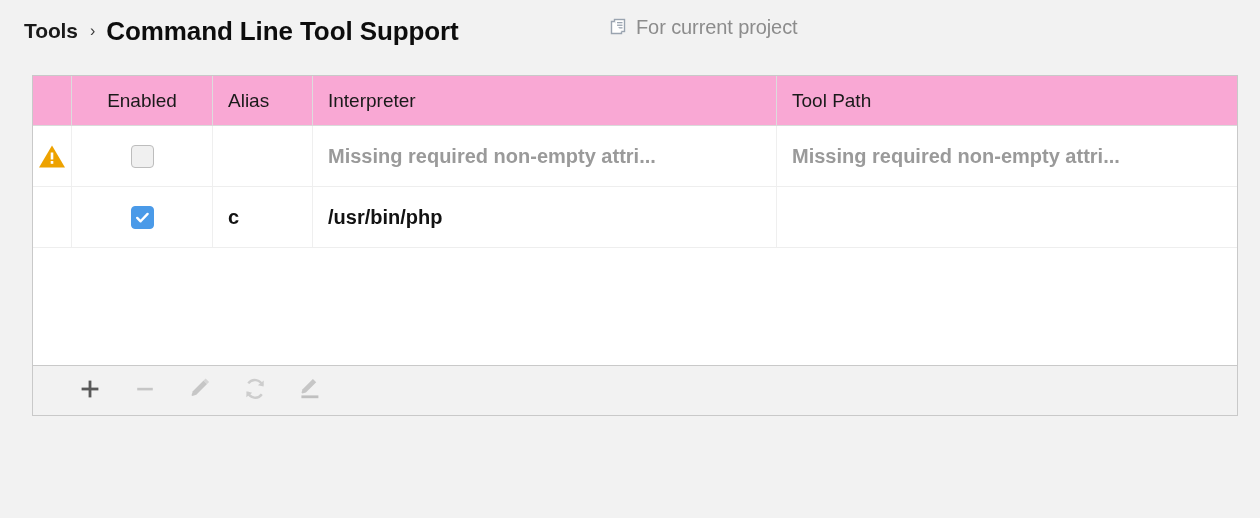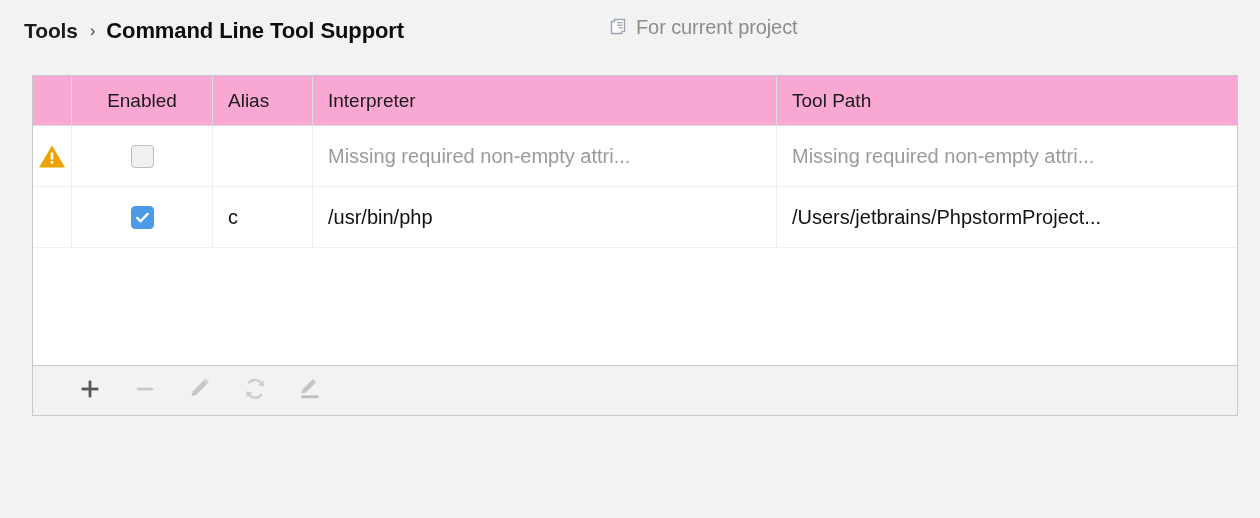--- a/index.html
+++ b/index.html
@@ -31,21 +31,21 @@
     letter-spacing: -0.1px;
   }
   .crumb-sep {
     font-size: 16px;
     color: #3c3c3c;
     margin: 0 11px 0 12px;
     line-height: 1;
     font-weight: 400;
   }
   .crumb-current {
-    font-size: 22px;
+    font-size: 26px;
     font-weight: bold;
     color: #0d0d0d;
     letter-spacing: -0.1px;
   }
   .scope {
     position: absolute;
     left: 608px; top: 16px;
     height: 30px;
     display: flex; align-items: flex-start;
   }
@@ -64,21 +64,21 @@
     border: 1px solid #c9c9c9;
     background: #ffffff;
     overflow: hidden;
   }
   .thead {
     display: flex;
     height: 50px;
     background: #f9a8d4;
     border-bottom: 1px solid #dadada;
   }
-  .tbody { background: #ffffff; }
+  .tbody { background: #ffffff; font-weight: bold; }
   .trow {
     display: flex;
     height: 61px;
     border-bottom: 1px solid #eeeeee;
   }
   .cell {
     display: flex;
     align-items: center;
     height: 100%;
     overflow: hidden;
@@ -238,21 +238,20 @@
         <div class="cell td col-status"></div>
         <div class="cell td col-enabled">
           <span class="cb on">
             <svg width="17" height="17" viewBox="0 0 17 17">
               <path d="M3.2 8.9 L6.6 12.3 L13.6 4.9" fill="none" stroke="#ffffff" stroke-width="2.4" stroke-linecap="round" stroke-linejoin="round"></path>
             </svg>
           </span>
         </div>
         <div class="cell td col-alias">c</div>
         <div class="cell td col-interp">/usr/bin/php</div>
-        <div class="cell td col-path last">/Users/jetbrains/PhpstormProject...</div>
       </div>
 
       <div class="filler" style="height:168px"></div>
     </div>
 
     <div class="toolbar">
 
       <div class="tb-btn">
         <span>
           <svg width="24" height="24" viewBox="0 0 24 24">

